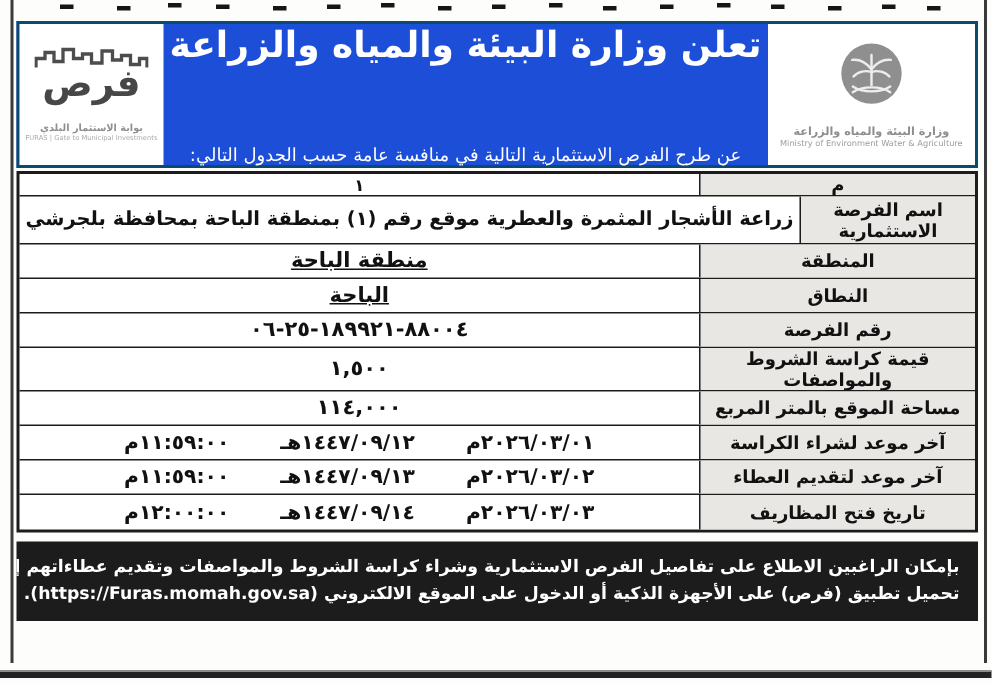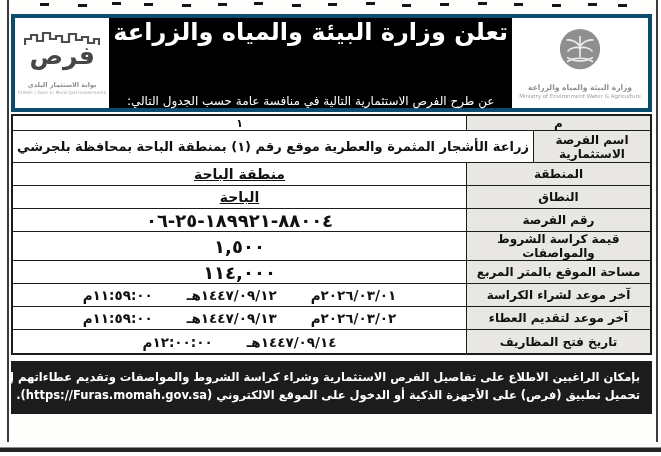--- a/index.html
+++ b/index.html
@@ -20,21 +20,21 @@
     content:"";position:absolute;top:2px;left:12px;width:9px;height:3px;background:#161616;
     box-shadow:38px 1px 0 #161616,72px -1px 0 #161616,104px 0 0 #161616,142px 1px 0 #161616,
       178px 0 0 #161616,214px -1px 0 #161616,252px 1px 0 #161616,288px 0 0 #161616,
       326px -1px 0 #161616,362px 1px 0 #161616,400px 0 0 #161616,438px -1px 0 #161616,
       474px 0 0 #161616,512px 1px 0 #161616,548px 0 0 #161616,578px 1px 0 #161616;
   }
 
   .ad{position:absolute;left:11px;top:14px;width:641px;}
 
   
-  .header{height:98px;display:flex;background:#000000;border:4px solid #0c4a6e;}
+  .header{height:98px;display:flex;background:#1d4ed8;border:2px solid #0c4a6e;}
   .furas-panel{width:104px;background:#fff;display:flex;flex-direction:column;
     align-items:center;justify-content:center;gap:1px;padding:3px 2px;}
   .furas-word{font-size:25px;font-weight:bold;color:#474747;line-height:0.9;margin-top:-2px;}
   .furas-tagline{font-size:6.5px;color:#8f8f8f;font-weight:bold;margin-top:12px;}
   .furas-tagline-en{font-size:4.5px;color:#ababab;}
   .title-block{flex:1;display:flex;flex-direction:column;align-items:center;
     justify-content:space-between;color:#fff;direction:rtl;padding:0 4px;}
   .ad-title{font-size:24px;font-weight:bold;white-space:nowrap;}
   .ad-subtitle{font-size:12px;font-weight:normal;margin-top:7px;white-space:nowrap;}
   .ministry-panel{width:150px;background:#fff;display:flex;flex-direction:column;
@@ -49,21 +49,21 @@
   .h-s{min-height:12px;}
   .h-l{min-height:32px;}
   .h-m{min-height:23px;}
   .cell-label{width:184px;background:#e8e7e4;border-left:1.5px solid #1c1c1c;
     display:flex;align-items:center;justify-content:center;
     font-weight:bold;font-size:12px;color:#111;text-align:center;}
   .cell-value{flex:1;display:flex;align-items:center;justify-content:center;
     direction:rtl;font-weight:bold;color:#111;gap:34px;padding:0 4px;}
   .v-text{font-size:14px;text-decoration:underline;}
   .v-long{font-size:13px;letter-spacing:-0.2px;white-space:nowrap;}
-  .v-num{font-size:18px;direction:ltr;unicode-bidi:bidi-override;}
+  .v-num{font-size:14px;direction:ltr;unicode-bidi:bidi-override;}
   .v-first{font-size:11px;}
   .date-token{font-size:13.5px;direction:rtl;unicode-bidi:isolate;white-space:nowrap;}
 
   
   .footer{margin-top:6px;background:#1c1c1c;color:#fff;direction:rtl;text-align:center;
     padding:7px 12px 9px;font-weight:bold;overflow:hidden;}
   .footer-line{font-size:11.5px;line-height:1.6;white-space:nowrap;}
 
   
   .page-rule{position:absolute;left:0;right:0;top:447px;height:5px;background:#232323;
@@ -167,20 +167,21 @@
         <div class="cell-label">آخر موعد لتقديم العطاء</div>
         <div class="cell-value">
           <span class="date-token">٢٠٢٦/٠٣/٠٢م</span>
           <span class="date-token">١٤٤٧/٠٩/١٣هـ</span>
           <span class="date-token">١١:٥٩:٠٠م</span>
         </div>
       </div>
       <div class="t-row h-m">
         <div class="cell-label">تاريخ فتح المظاريف</div>
         <div class="cell-value">
+          <span class="date-token">٢٠٢٦/٠٣/٠٣م</span>
           <span class="date-token">١٤٤٧/٠٩/١٤هـ</span>
           <span class="date-token">١٢:٠٠:٠٠م</span>
         </div>
       </div>
     </div>
 
   <div class="footer">
     <div class="footer-line">بإمكان الراغبين الاطلاع على تفاصيل الفرص الاستثمارية وشراء كراسة الشروط والمواصفات وتقديم عطاءاتهم إلكترونياً من خلال</div>
     <div class="footer-line">تحميل تطبيق (فرص) على الأجهزة الذكية أو الدخول على الموقع الالكتروني (https://Furas.momah.gov.sa).</div>
   </div>

